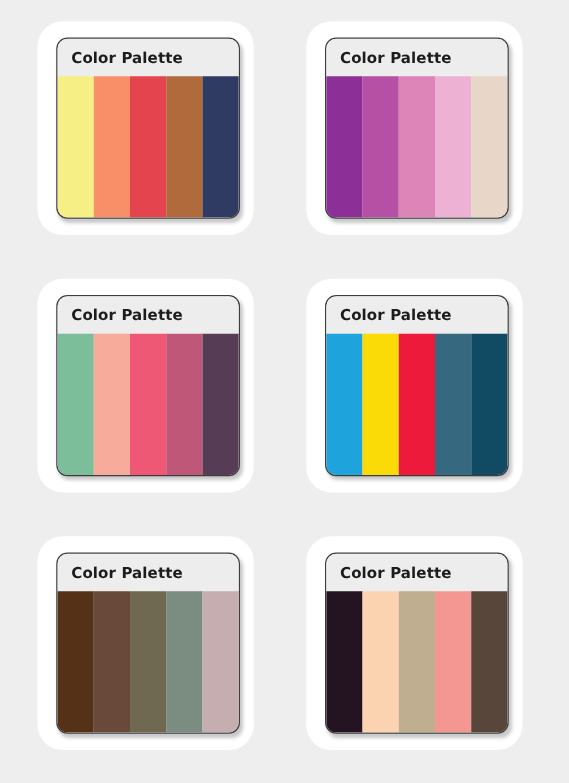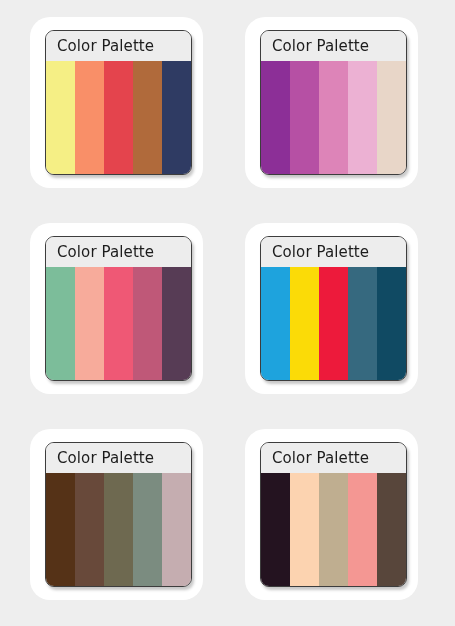--- a/index.html
+++ b/index.html
@@ -53,22 +53,22 @@
     min-height: 30px;
     background: #ededed;
     display: flex;
     align-items: center;
     padding-left: 11px;
     box-sizing: border-box;
   }
 
   .window-title {
     font-family: "DejaVu Sans", sans-serif;
-    font-size: 15px;
-    font-weight: normal;
+    font-size: 12px;
+    font-weight: bold;
     color: #1c1c1c;
     letter-spacing: 0.1px;
     white-space: nowrap;
   }
 
   .swatch-strip {
     flex: 1 1 auto;
     display: flex;
     flex-direction: row;
     width: 100%;

